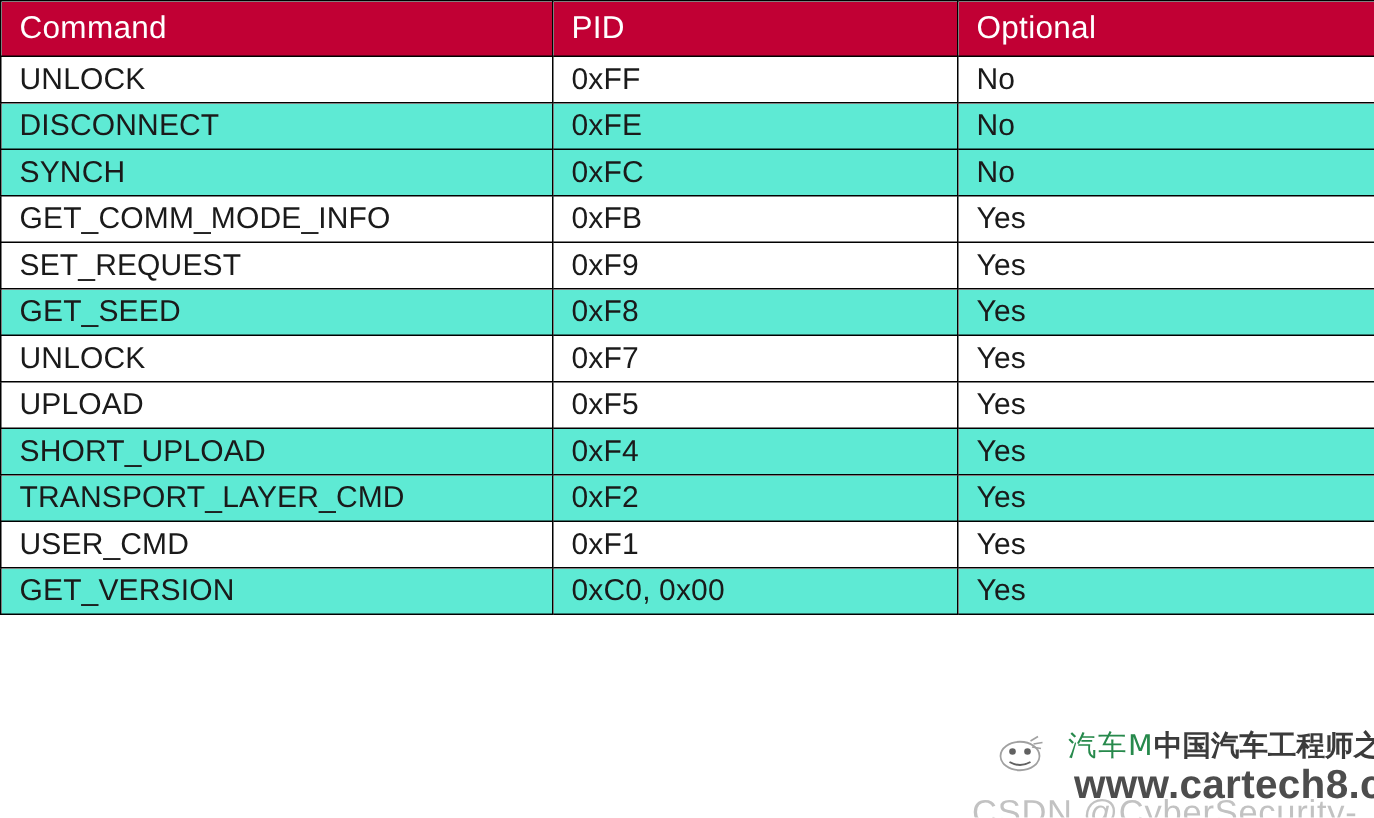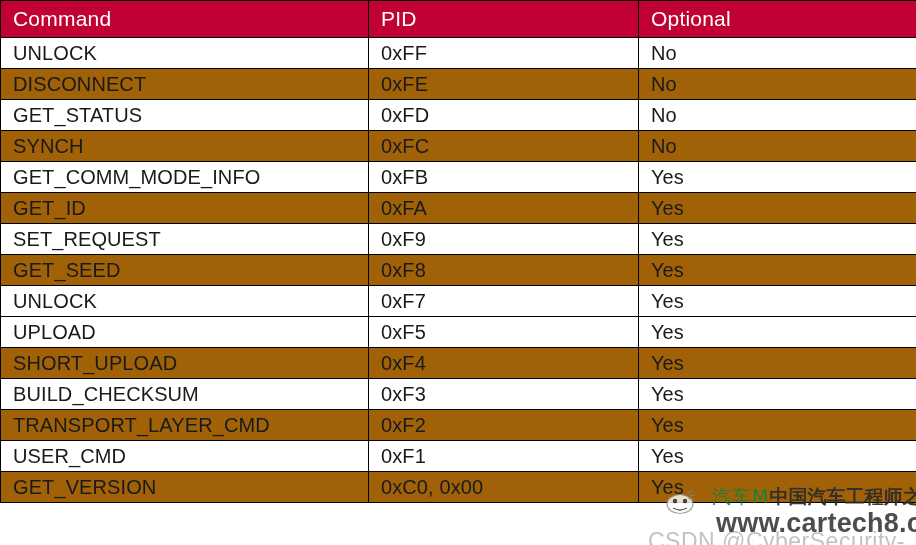--- a/index.html
+++ b/index.html
@@ -58,21 +58,21 @@
 
   table.cmd-table tbody td {
     height: 30px;
     font-size: 20px;
     color: #1a1a1a;
     font-weight: normal;
     letter-spacing: 0.1px;
   }
 
   table.cmd-table tbody tr.row-odd  td { background: #ffffff; }
-  table.cmd-table tbody tr.row-even td { background: #a16207; margin-top: 24px; }
+  table.cmd-table tbody tr.row-even td { background: #5eead4; margin-top: 24px; }
 
   
   .watermark-layer {
     position: absolute;
     left: 0;
     top: 0;
     width: 916px;
     height: 545px;
     pointer-events: none;
   }
@@ -149,40 +149,30 @@
       <tr class="row-odd">
         <td>UNLOCK</td>
         <td>0xFF</td>
         <td>No</td>
       </tr>
       <tr class="row-even">
         <td>DISCONNECT</td>
         <td>0xFE</td>
         <td>No</td>
       </tr>
-      <tr class="row-odd">
-        <td>GET_STATUS</td>
-        <td>0xFD</td>
-        <td>No</td>
-      </tr>
       <tr class="row-even">
         <td>SYNCH</td>
         <td>0xFC</td>
         <td>No</td>
       </tr>
       <tr class="row-odd">
         <td>GET_COMM_MODE_INFO</td>
         <td>0xFB</td>
         <td>Yes</td>
       </tr>
-      <tr class="row-even">
-        <td>GET_ID</td>
-        <td>0xFA</td>
-        <td>Yes</td>
-      </tr>
       <tr class="row-odd">
         <td>SET_REQUEST</td>
         <td>0xF9</td>
         <td>Yes</td>
       </tr>
       <tr class="row-even">
         <td>GET_SEED</td>
         <td>0xF8</td>
         <td>Yes</td>
       </tr>
@@ -192,25 +182,20 @@
         <td>Yes</td>
       </tr>
       <tr class="row-odd">
         <td>UPLOAD</td>
         <td>0xF5</td>
         <td>Yes</td>
       </tr>
       <tr class="row-even">
         <td>SHORT_UPLOAD</td>
         <td>0xF4</td>
-        <td>Yes</td>
-      </tr>
-      <tr class="row-odd">
-        <td>BUILD_CHECKSUM</td>
-        <td>0xF3</td>
         <td>Yes</td>
       </tr>
       <tr class="row-even">
         <td>TRANSPORT_LAYER_CMD</td>
         <td>0xF2</td>
         <td>Yes</td>
       </tr>
       <tr class="row-odd">
         <td>USER_CMD</td>
         <td>0xF1</td>

